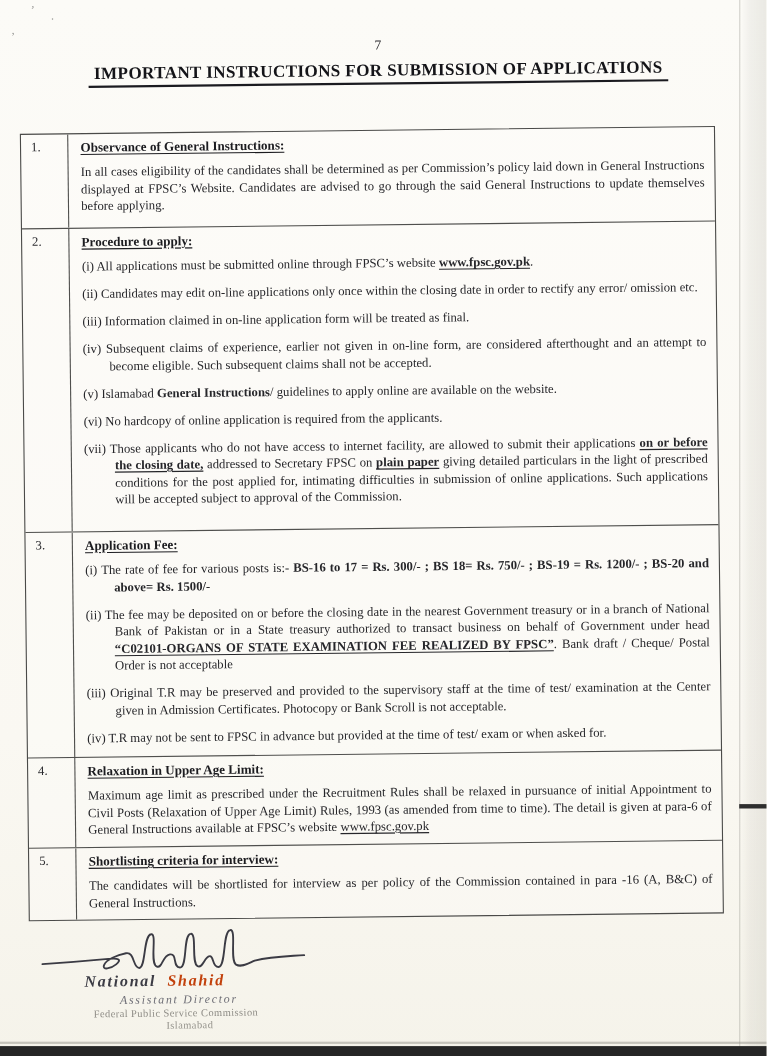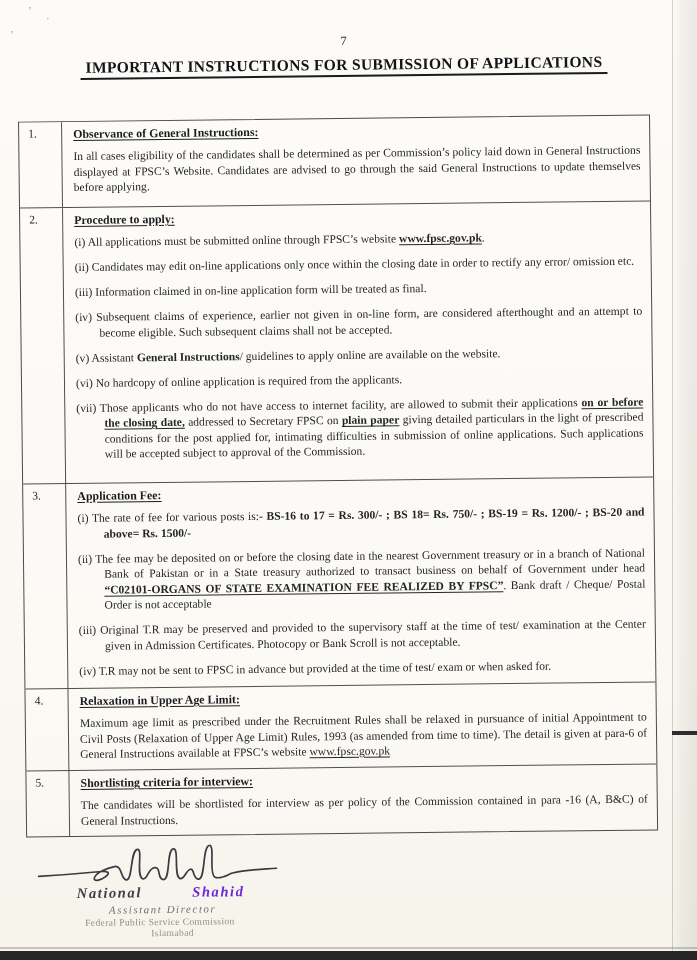--- a/index.html
+++ b/index.html
@@ -36,21 +36,21 @@
     text-decoration:underline;text-underline-offset:2px;margin:0 0 7px;}
   .para{font-size:11.6px;line-height:15.5px;margin:0 0 9.5px;text-align:justify;color:#26262a;}
   .para:last-child{margin-bottom:0;}
   .para .b{font-weight:bold;}
   .para .u{text-decoration:underline;text-underline-offset:1.5px;}
 
   .signature-block{position:absolute;top:836px;left:28px;width:340px;}
   .sig-svg{display:block;}
   .sig-name{margin:-6px 0 0 44px;font-size:14.5px;font-weight:bold;font-style:italic;
     letter-spacing:1.6px;word-spacing:5px;color:#3c3c45;}
-  .sig-name .faded{color:#6d28d9;margin-left:40px;}
+  .sig-name .faded{color:#c2410c;}
   .sig-role{margin:2px 0 0 76px;font-size:10.8px;font-style:italic;
     letter-spacing:1.6px;color:#6e6e76;}
   .sig-org{margin:2px 0 0 52px;font-size:9.5px;letter-spacing:.4px;color:#8e8c86;}
   .sig-city{margin:1px 0 0 118px;font-size:9.5px;letter-spacing:.4px;color:#94928b;}
 
   .right-edge{position:absolute;top:0;right:0;width:24px;height:960px;
     background:linear-gradient(90deg,rgba(0,0,0,0) 0%,rgba(150,148,138,.10) 35%,rgba(170,168,158,.22) 100%);
     border-left:1px solid rgba(125,123,114,.22);}
   .edge-mark{position:absolute;right:0;top:731px;width:25px;height:4px;background:#2e2e2e;}
   .pre-bottom-line{position:absolute;left:0;bottom:11px;width:100%;height:2px;
@@ -81,21 +81,21 @@
         </div>
       </div>
       <div class="row">
         <div class="cell-num">2.</div>
         <div class="cell-body">
           <div class="row-heading">Procedure to apply:</div>
           <p class="para" style="padding-left: 24px; text-indent: -24px;"><span>(i) All applications must be submitted online through FPSC’s website </span><span class="b u">www.fpsc.gov.pk</span><span>.</span></p>
           <p class="para" style="padding-left: 24px; text-indent: -24px;"><span>(ii) Candidates may edit on-line applications only once within the closing date in order to rectify any error/ omission etc.</span></p>
           <p class="para" style="padding-left: 24px; text-indent: -24px;"><span>(iii) Information claimed in on-line application form will be treated as final.</span></p>
           <p class="para" style="padding-left: 24px; text-indent: -24px;"><span>(iv) Subsequent claims of experience, earlier not given in on-line form, are considered afterthought and an attempt to become eligible. Such subsequent claims shall not be accepted.</span></p>
-          <p class="para" style="padding-left: 24px; text-indent: -24px;"><span>(v) Assistant </span><span class="b">General Instructions</span><span>/ guidelines to apply online are available on the website.</span></p>
+          <p class="para" style="padding-left: 24px; text-indent: -24px;"><span>(v) Islamabad </span><span class="b">General Instructions</span><span>/ guidelines to apply online are available on the website.</span></p>
           <p class="para" style="padding-left: 24px; text-indent: -24px;"><span>(vi) No hardcopy of online application is required from the applicants.</span></p>
           <p class="para" style="padding-left: 28px; text-indent: -28px;"><span>(vii) Those applicants who do not have access to internet facility, are allowed to submit their applications </span><span class="b u">on or before the closing date,</span><span> addressed to Secretary FPSC on </span><span class="b u">plain paper</span><span> giving detailed particulars in the light of prescribed conditions for the post applied for, intimating difficulties in submission of online applications. Such applications will be accepted subject to approval of the Commission.</span></p>
         </div>
       </div>
       <div class="row">
         <div class="cell-num">3.</div>
         <div class="cell-body">
           <div class="row-heading">Application Fee:</div>
           <p class="para" style="padding-left: 26px; text-indent: -26px;"><span>(i)  The rate of fee for various posts is:- </span><span class="b">BS-16 to  17 = Rs. 300/- ; BS 18= Rs. 750/- ; BS-19 = Rs. 1200/- ; BS-20 and above= Rs. 1500/-</span></p>
           <p class="para" style="padding-left: 26px; text-indent: -26px;"><span>(ii)  The fee may be deposited on or before the closing date in the nearest Government treasury or in a branch of National Bank of Pakistan or in a State treasury authorized to transact business on behalf of Government under head </span><span class="b u">“C02101-ORGANS OF STATE EXAMINATION FEE REALIZED BY FPSC”</span><span>. Bank draft / Cheque/ Postal Order is not acceptable</span></p>

